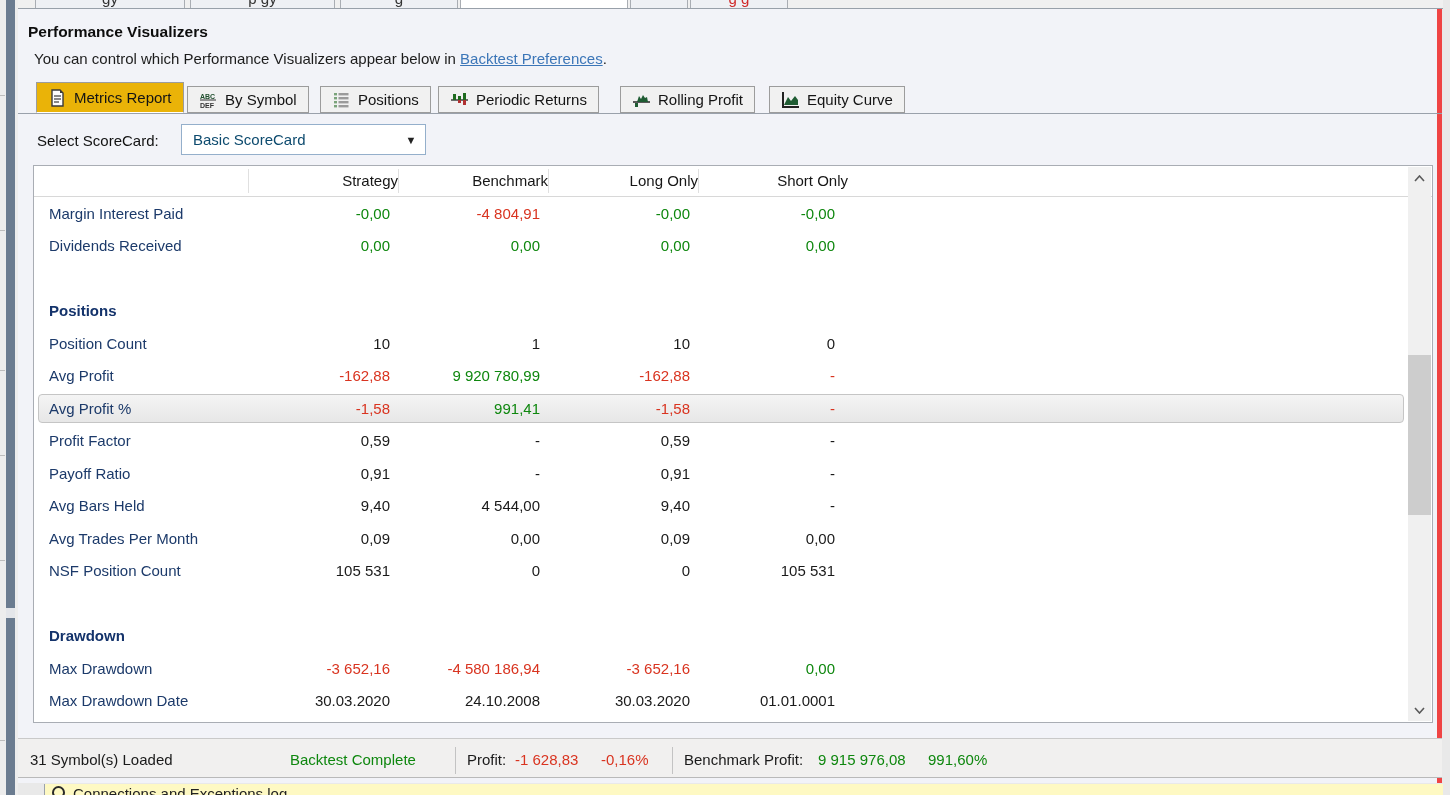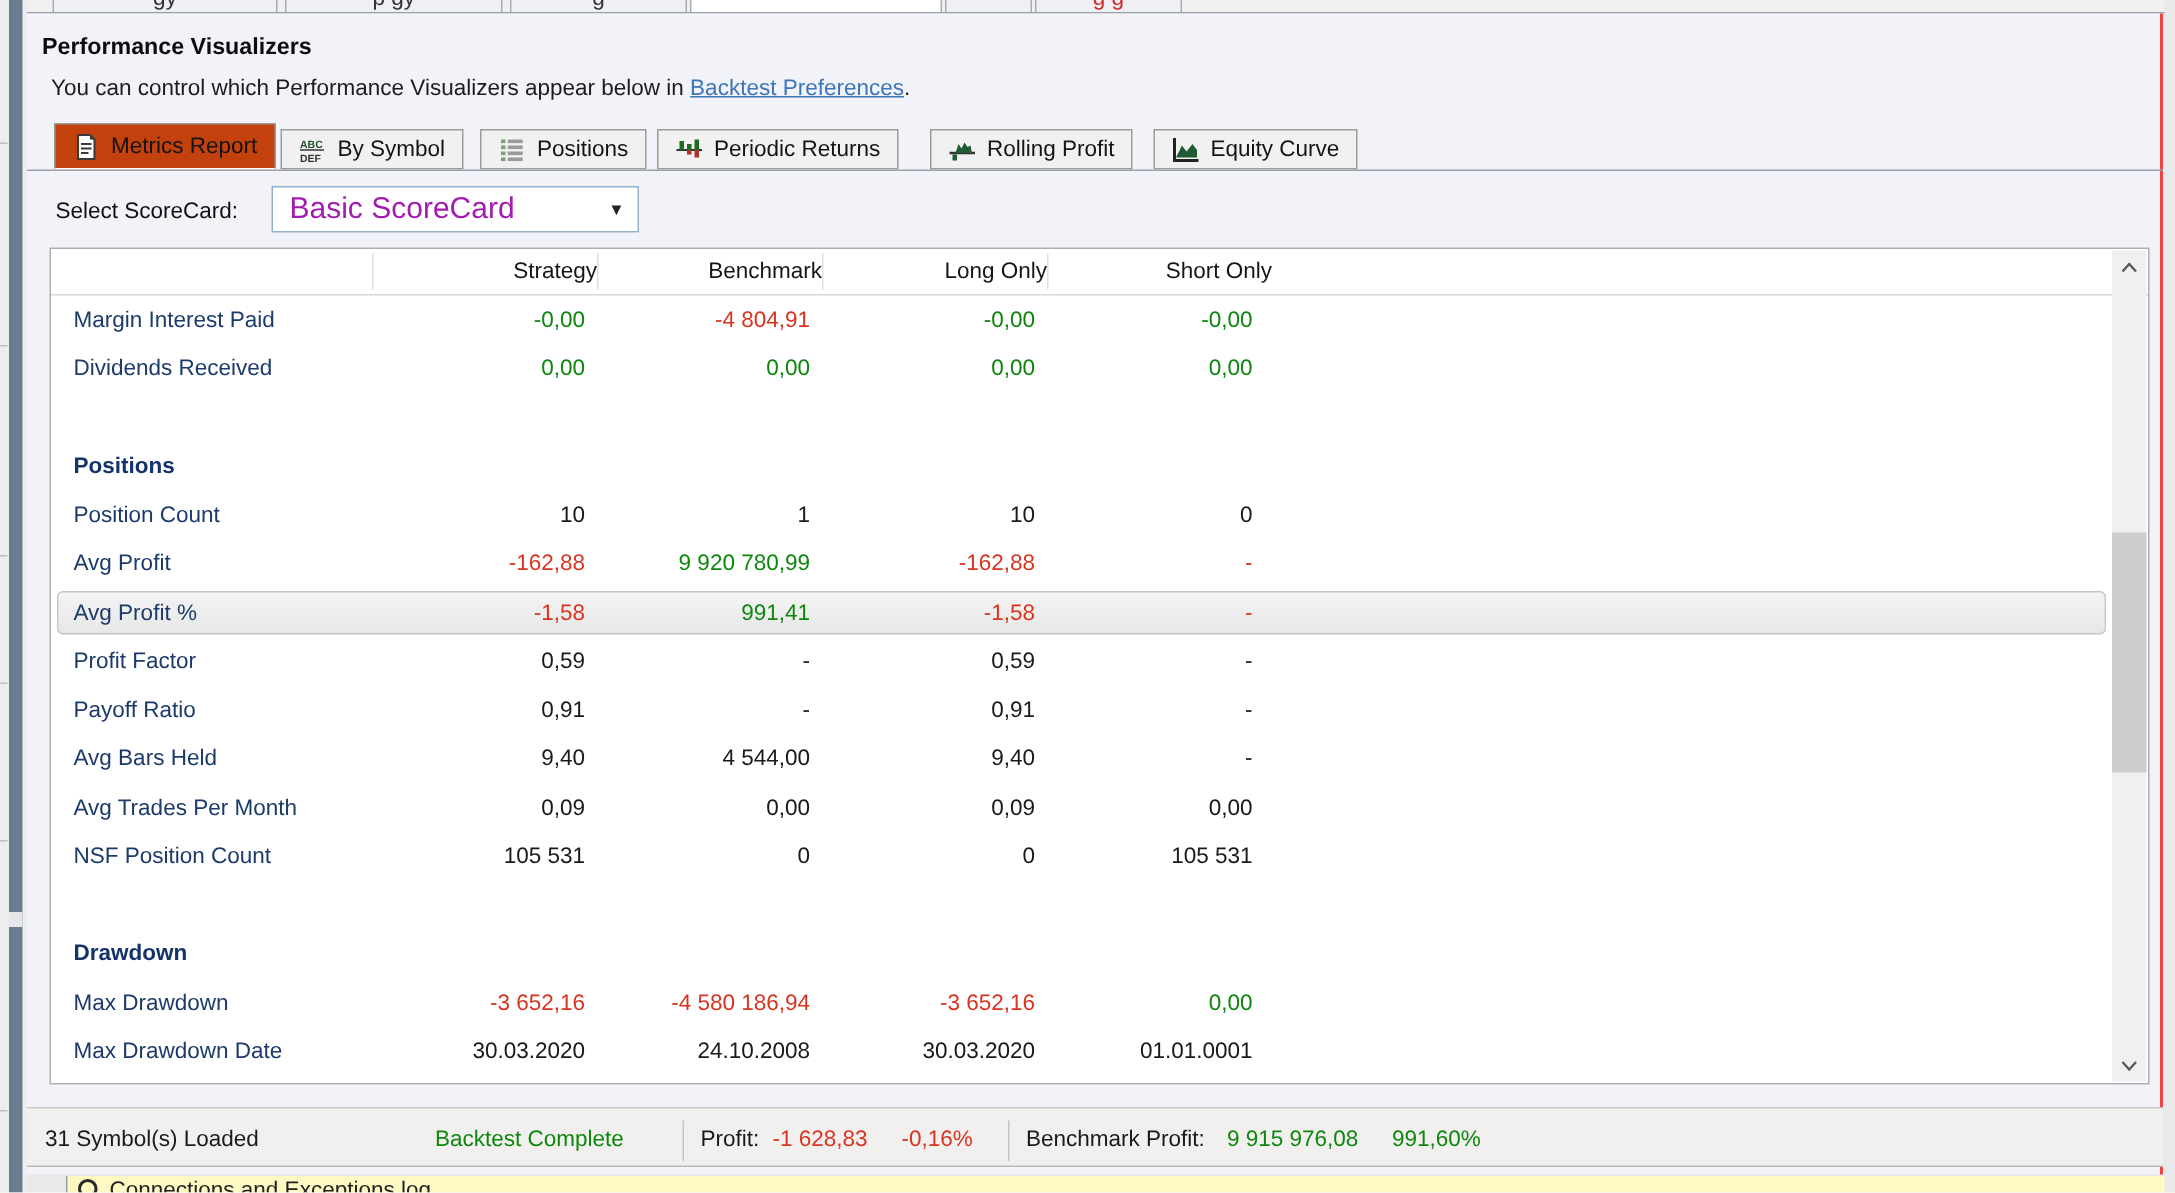--- a/index.html
+++ b/index.html
@@ -19,39 +19,39 @@
   .left-rail .tick { position:absolute; left:0; width:5px; border-top:1px solid #bdbdbd; }
 
   
   .top-strip { position:absolute; left:18px; top:0; width:1432px; height:9px; background:#f0f0f0; border-bottom:1px solid #98a0a9; overflow:hidden; }
   .top-tab { position:absolute; top:-24px; height:33px; background:#eef0f4; border:1px solid #a9adb3; border-bottom:none; overflow:hidden;
              font-size:15px; color:#333; text-align:center; line-height:44px; }
   .top-tab.active { background:#ffffff; height:34px; z-index:2; }
   .top-tab.red { color:#cf2b2b; }
 
   
-  .panel { position:absolute; left:18px; top:9px; width:1424px; height:774px; background:#f2f3f8; border-right:2px solid #ef4444; }
+  .panel { position:absolute; left:18px; top:9px; width:1424px; height:774px; background:#f2f3f8; border-right:5px solid #ef4444; }
 
   .page-title { position:absolute; left:10px; top:14px; font-weight:bold; font-size:15.5px; color:#0d0d0d; }
   .page-subtitle { position:absolute; left:16px; top:41px; font-size:15px; color:#1c1c1c; }
   .page-subtitle a { color:#3c76b8; text-decoration:underline; cursor:pointer; }
 
   
   .viz-tabbar { position:absolute; left:0px; top:75px; width:1424px; height:30px; border-bottom:1px solid #9aa1ab; }
   .viz-tab { position:absolute; bottom:0; height:27px; background:#f1f1f1; border:1px solid #9c9c9c; display:flex; align-items:center; gap:7px;
              padding:0 11px; font-size:15px; color:#141414; cursor:pointer; white-space:nowrap; }
-  .viz-tab.active { height:31px; background:#c2410c; border-bottom:1px solid #ffffff; z-index:3;text-align:center; }
+  .viz-tab.active { height:31px; background:#eab308; border-bottom:1px solid #ffffff; z-index:3;text-align:center; }
   .viz-tab + .viz-tab { border-left:1px solid #9c9c9c; }
   .viz-tab .vicon { width:19px; height:18px; flex:0 0 auto; }
 
   
   .scorecard-row { position:absolute; left:0; top:106px; width:1424px; height:52px; }
   .scorecard-label { position:absolute; left:19px; top:17px; font-size:15px; color:#111; }
   .combo { position:absolute; left:163px; top:9px; width:245px; height:31px; background:#fff; border:1px solid #94afcb; display:flex; align-items:center; cursor:pointer; }
-  .combo .combo-text { padding-left:11px; font-size:20px; color:#a21caf; flex:1; }
+  .combo .combo-text { padding-left:11px; font-size:15px; color:#0c4a6e; flex:1; }
   .combo .combo-arrow { width:28px; text-align:center; color:#222; font-size:11px; }
 
   
   .mtable { position:absolute; left:15px; top:156px; width:1400px; height:558px; background:#ffffff; border:1px solid #a9adb4; overflow:hidden; }
   .thead { display:flex; height:31px; border-bottom:1px solid #d8d8d8; align-items:center; }
   .thead .hc { text-align:center; font-size:15px; color:#161616; border-left:1px solid #e0e0e0; height:24px; line-height:24px; }
   .thead .hc.first { width:214px; border-left:none; }
   .thead .hc.col { width:150px;text-align:right; }
   .tbody { position:relative; }
   .trow { display:flex; height:32.5px; align-items:center; position:relative; }

